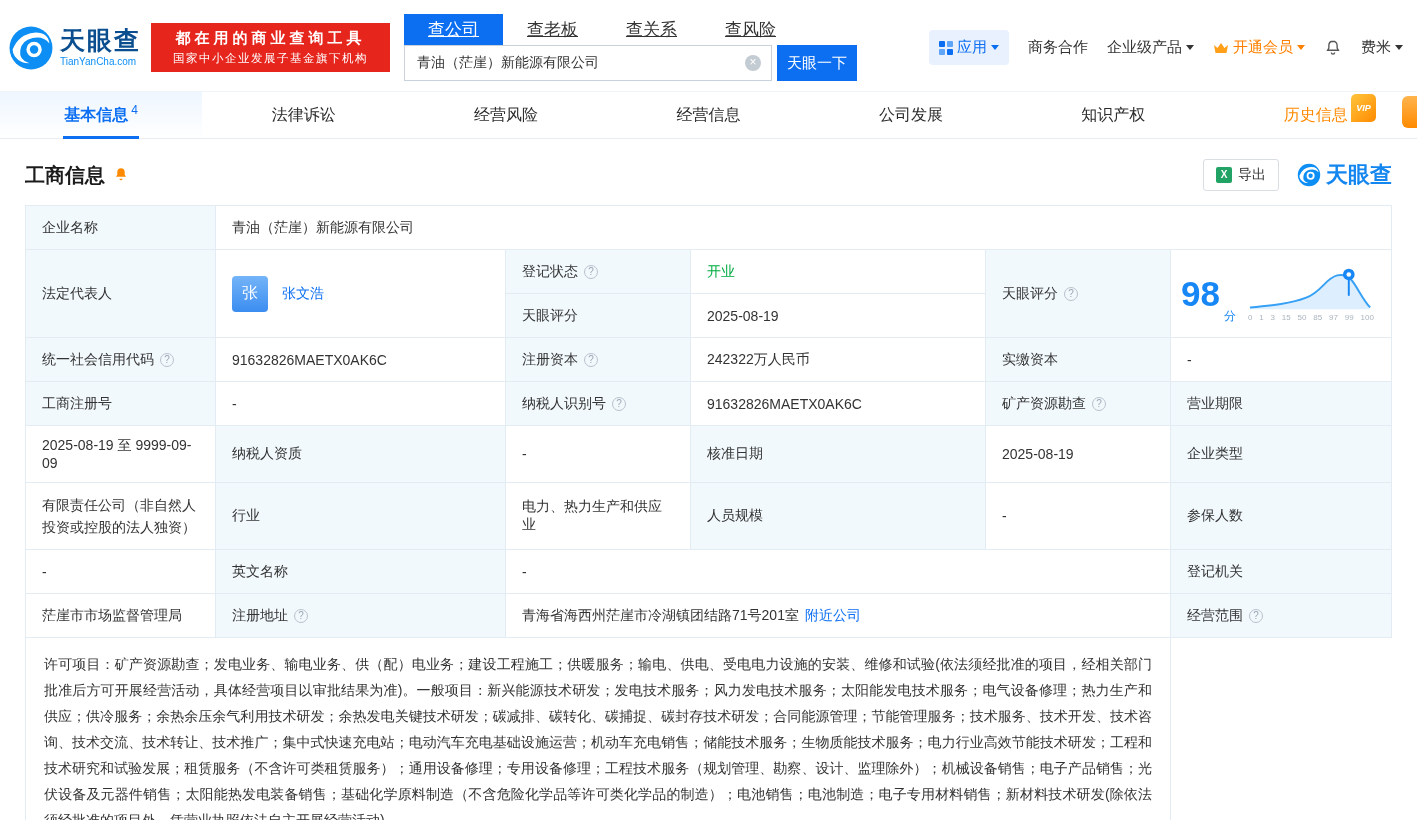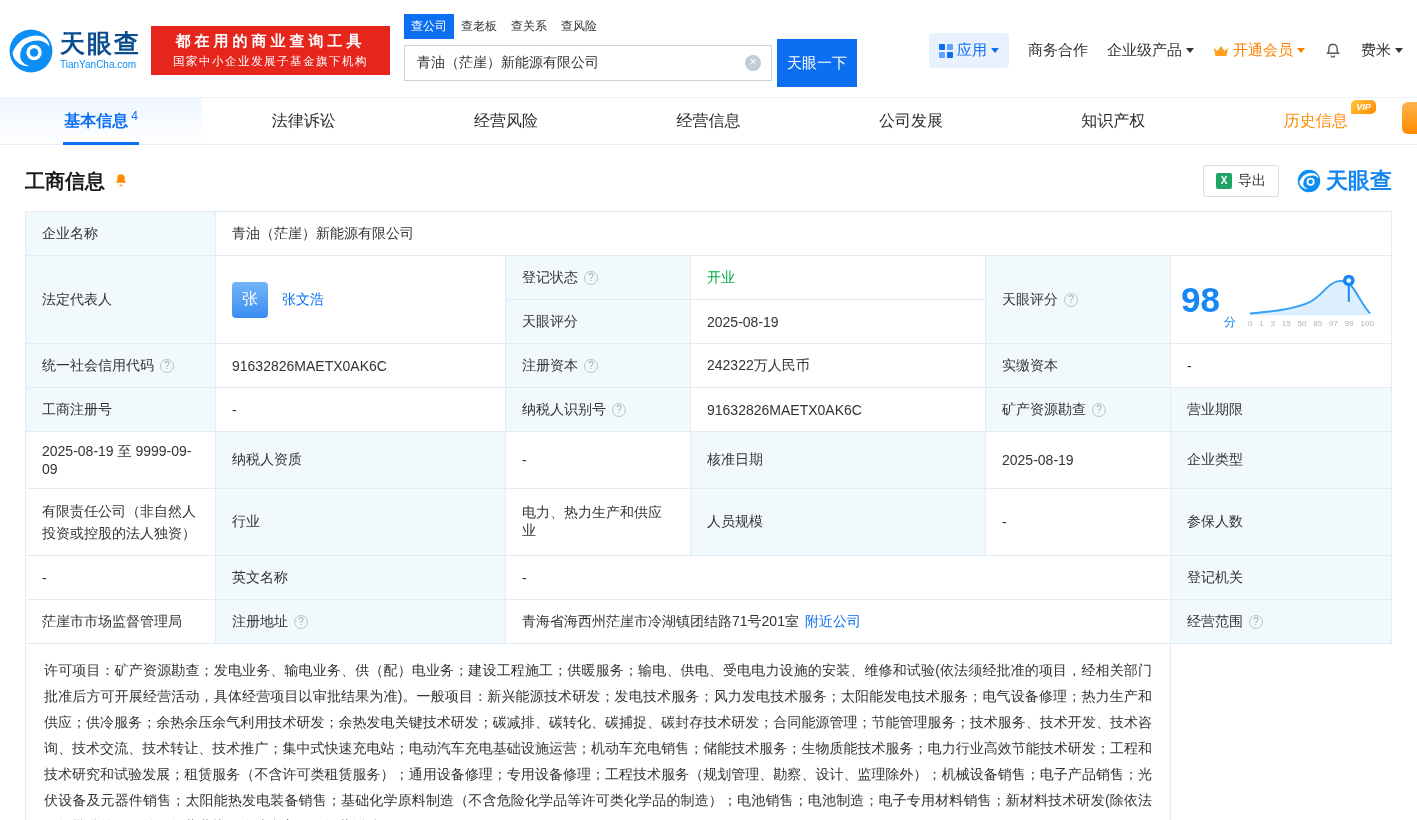--- a/index.html
+++ b/index.html
@@ -13,41 +13,41 @@
   
   .topbar { display:flex; align-items:center; padding:14px 14px 10px 8px; }
   .logo { display:flex; align-items:center; gap:6px; cursor:pointer; flex:none; }
   .logo-text .cn { font-size:25px; font-weight:bold; color:#0a4e8f; letter-spacing:2px; line-height:1; }
   .logo-text .en { font-size:10px; color:#0c8ef5; margin-top:3px; }
   .slogan { background:#e6251d; color:#fff; text-align:center; padding:6px 22px; margin-left:10px; flex:none; }
   .slogan .l1 { font-size:15px; font-weight:bold; letter-spacing:4px; }
   .slogan .l2 { font-size:11.5px; letter-spacing:1.5px; margin-top:3px; }
   .search-block { margin-left:14px; flex:none; }
   .search-tabs { display:flex; align-items:flex-end; }
-  .stab { font-size:12px; padding:4px 7px; color:#333; cursor:pointer; }
+  .stab { font-size:17px; padding:4px 24px; color:#333; cursor:pointer;text-decoration:underline; }
   .stab.active { background:#0c6ff2; color:#fff; }
   .search-row { display:flex; align-items:center; margin-top:0; }
   .search-input-wrap { position:relative; width:368px; height:36px; border:1px solid #c9d2da; display:flex; align-items:center; background:#fff; }
   .search-input-wrap input { border:none; outline:none; width:100%; font-size:14px; padding:0 32px 0 12px; color:#333; font-family:inherit; }
   .clear-btn { position:absolute; right:10px; width:16px; height:16px; border-radius:50%; background:#c4ccd3; color:#fff; font-size:12px; line-height:15px; text-align:center; cursor:pointer; }
-  .search-btn { width:80px; height:48px; margin-left:5px; background:#0c6ff2; color:#fff; border:none; font-size:15px; cursor:pointer; font-family:inherit; }
+  .search-btn { width:80px; height:36px; margin-left:5px; background:#0c6ff2; color:#fff; border:none; font-size:15px; cursor:pointer; font-family:inherit; }
   .top-nav { margin-left:auto; display:flex; align-items:center; gap:19px; font-size:15px; color:#333;padding-left:32px; }
   .nav-item { display:flex; align-items:center; gap:4px; cursor:pointer; white-space:nowrap; }
   .nav-app { background:#e8f1fd; color:#0c6ff2; padding:8px 10px; border-radius:4px; }
   .vip-link { color:#ff8000; }
   .caret { width:0; height:0; border:4px solid transparent; border-top:5px solid currentColor; margin-top:4px; }
   
   .page-tabs { display:flex; height:48px; border-top:1px solid #f1f4f7; border-bottom:1px solid #e8edf2; position:relative; }
   .ptab { flex:1; display:flex; align-items:center; justify-content:center; font-size:16px; cursor:pointer; position:relative; color:#2b2b2b; }
   .ptab.active { color:#0c6ff2; font-weight:bold; background:linear-gradient(180deg,#eef6ff,#ffffff); }
   .ptab.active::after { content:""; position:absolute; bottom:-1px; left:50%; transform:translateX(-50%); width:76px; height:3px; background:#0c6ff2; }
   .tab-badge { font-size:12px; font-weight:normal; margin-left:3px; transform:translateY(-5px); }
   .ptab.vip-tab { color:#ff8a00; }
   .vip-wrap { position:relative; }
-  .vip-badge { position:absolute; top:-11px; right:-28px; font-size:9px; font-style:italic; font-weight:bold; color:#fff; background:linear-gradient(135deg,#ffc53d,#ff8a00); padding:2px 5px; border-radius:5px 5px 5px 0; }
+  .vip-badge { position:absolute; top:-11px; right:-28px; font-size:9px; font-style:italic; font-weight:bold; color:#fff; background:linear-gradient(135deg,#ffc53d,#ff8a00); padding:9px 5px; border-radius:5px 5px 5px 0; }
   .float-widget { position:absolute; right:0; top:4px; width:15px; height:32px; background:linear-gradient(180deg,#ffb44d,#ff8a00); border-radius:6px 0 0 6px; cursor:pointer; }
   
   .section-head { display:flex; align-items:center; padding:20px 25px 14px; }
   .section-title { font-size:20px; font-weight:bold; color:#1b1b1b; margin:0; }
   .sec-bell { margin-left:8px; cursor:pointer; display:flex; }
   .sec-right { margin-left:auto; display:flex; align-items:center; gap:18px; }
   .export-btn { display:flex; align-items:center; gap:6px; background:#fff; border:1px solid #d9dee4; border-radius:3px; padding:6px 12px; font-size:14px; color:#333; cursor:pointer; font-family:inherit; }
   .excel-icon { width:16px; height:16px; background:#21a366; border-radius:2px; color:#fff; font-size:10px; font-weight:bold; line-height:16px; text-align:center; }
   .watermark { display:flex; align-items:center; gap:5px; font-size:22px; font-weight:bold; color:#1386f0; }
   

